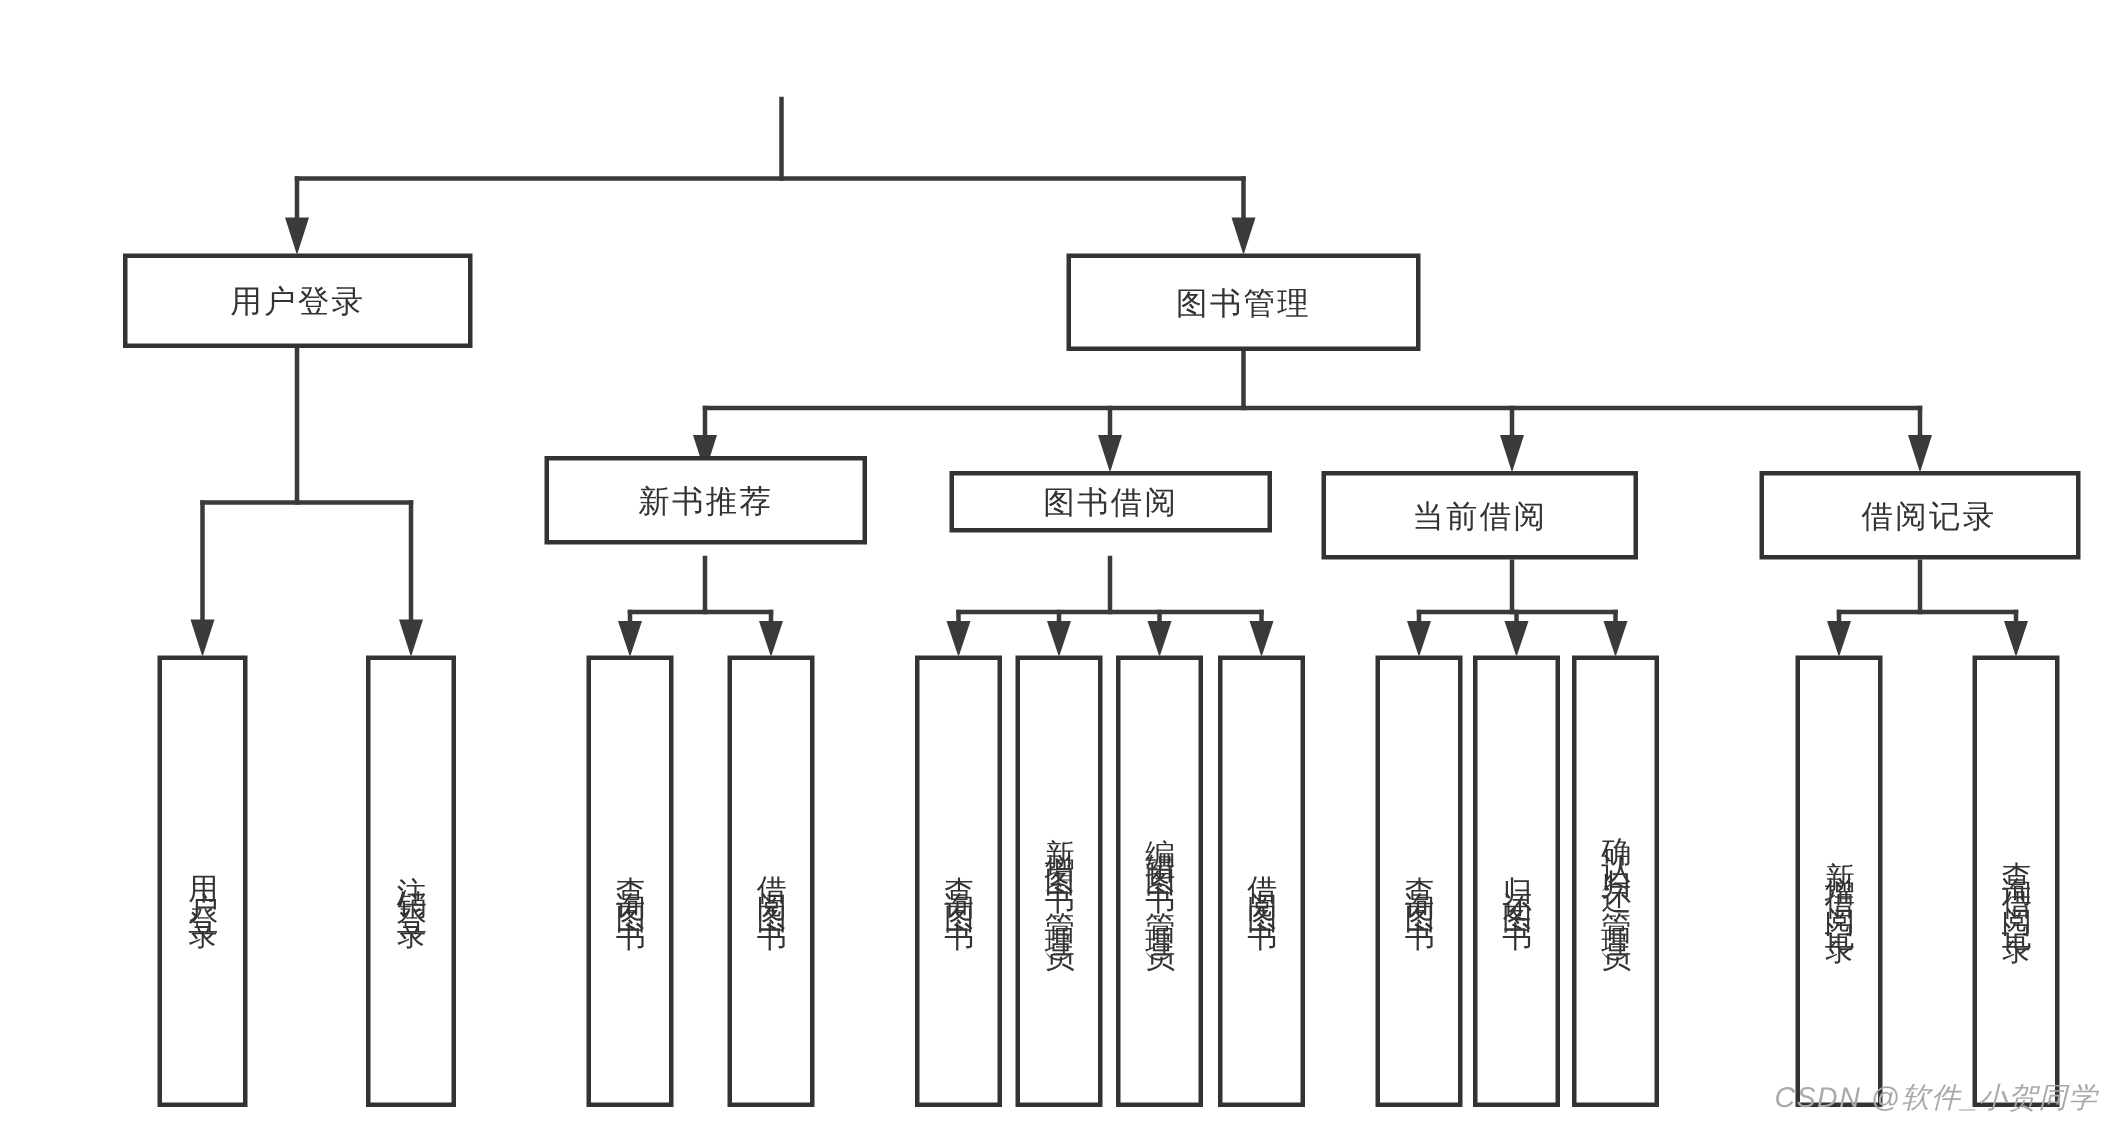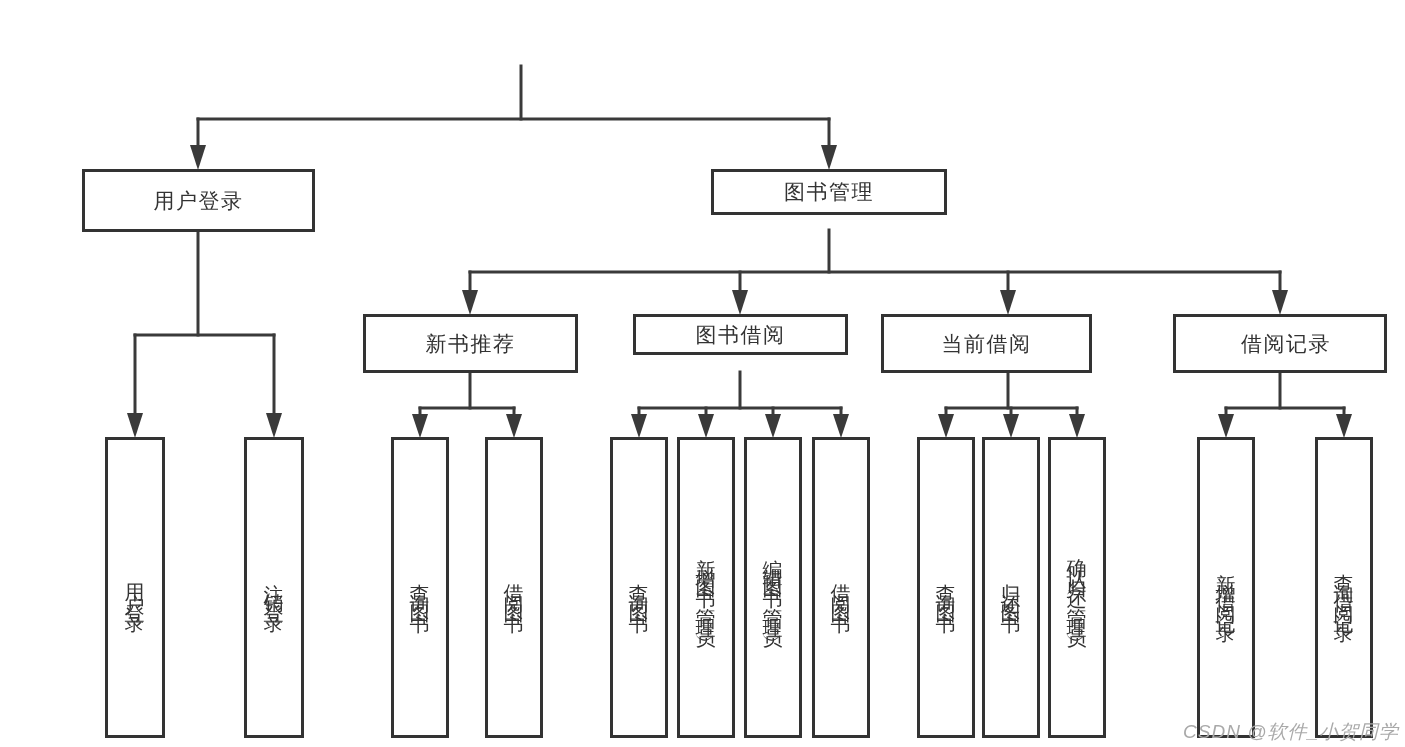--- a/index.html
+++ b/index.html
@@ -103,25 +103,25 @@
       <polygon points="1218,414 1234,414 1226,438"></polygon>
       <path d="M1344 408 V416"></path>
       <polygon points="1336,414 1352,414 1344,438"></polygon>
     </g>
   </svg>
 
 
   <div class="node" style="left:82px;top:169px;width:233px;height:63px;">
     <span>用户登录</span>
   </div>
-  <div class="node" style="left:711px;top:169px;width:236px;height:46px;">
+  <div class="node" style="left:711px;top:169px;width:236px;height:65px;">
     <span>图书管理</span>
   </div>
 
-  <div class="node" style="left:363px;top:314px;width:215px;height:59px;">
+  <div class="node" style="left:363px;top:304px;width:215px;height:59px;">
     <span>新书推荐</span>
   </div>
   <div class="node" style="left:633px;top:314px;width:215px;height:41px;text-align:right;">
     <span>图书借阅</span>
   </div>
   <div class="node" style="left:881px;top:314px;width:211px;height:59px;">
     <span>当前借阅</span>
   </div>
   <div class="node" style="left:1173px;top:314px;width:214px;height:59px;padding-left:12px;">
     <span>借阅记录</span>

